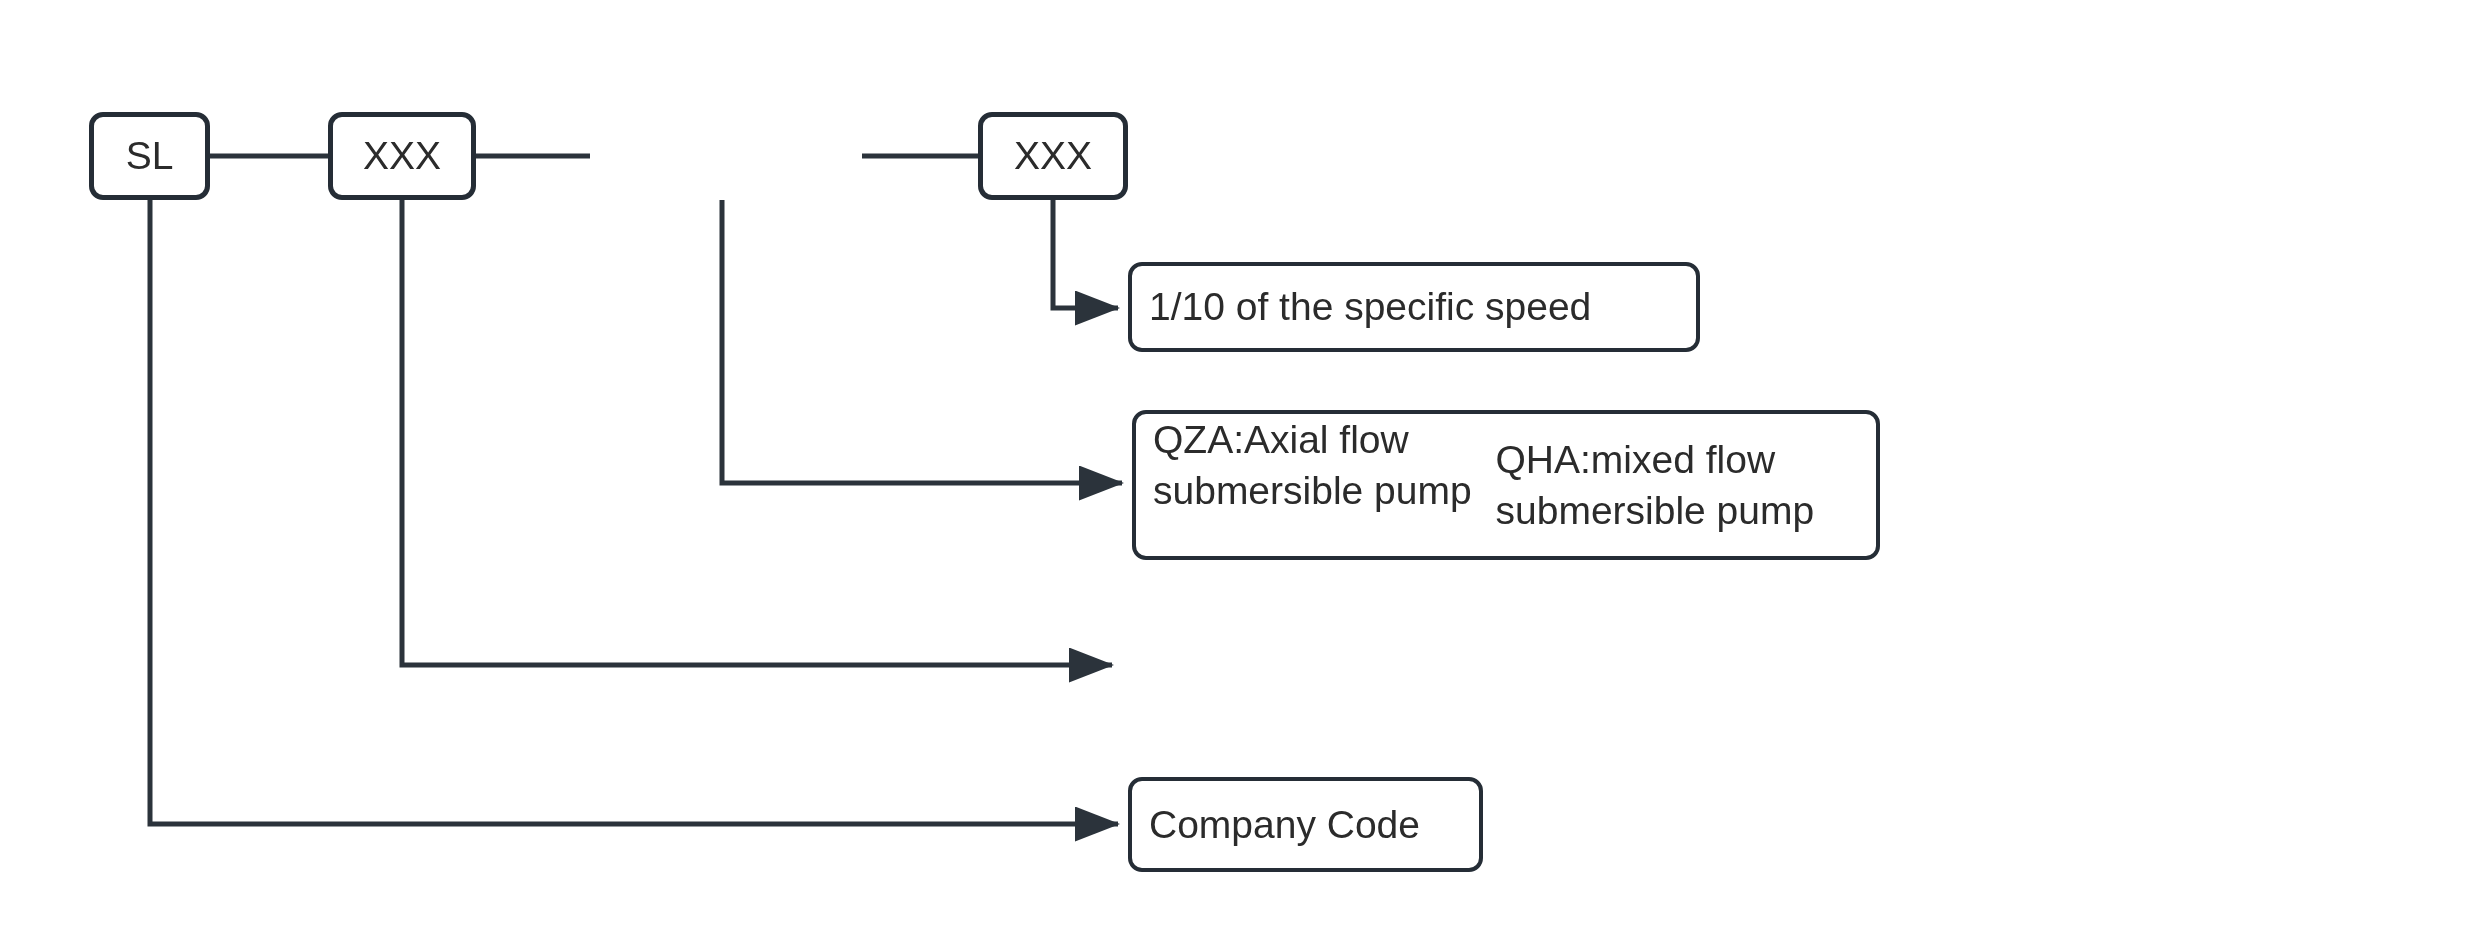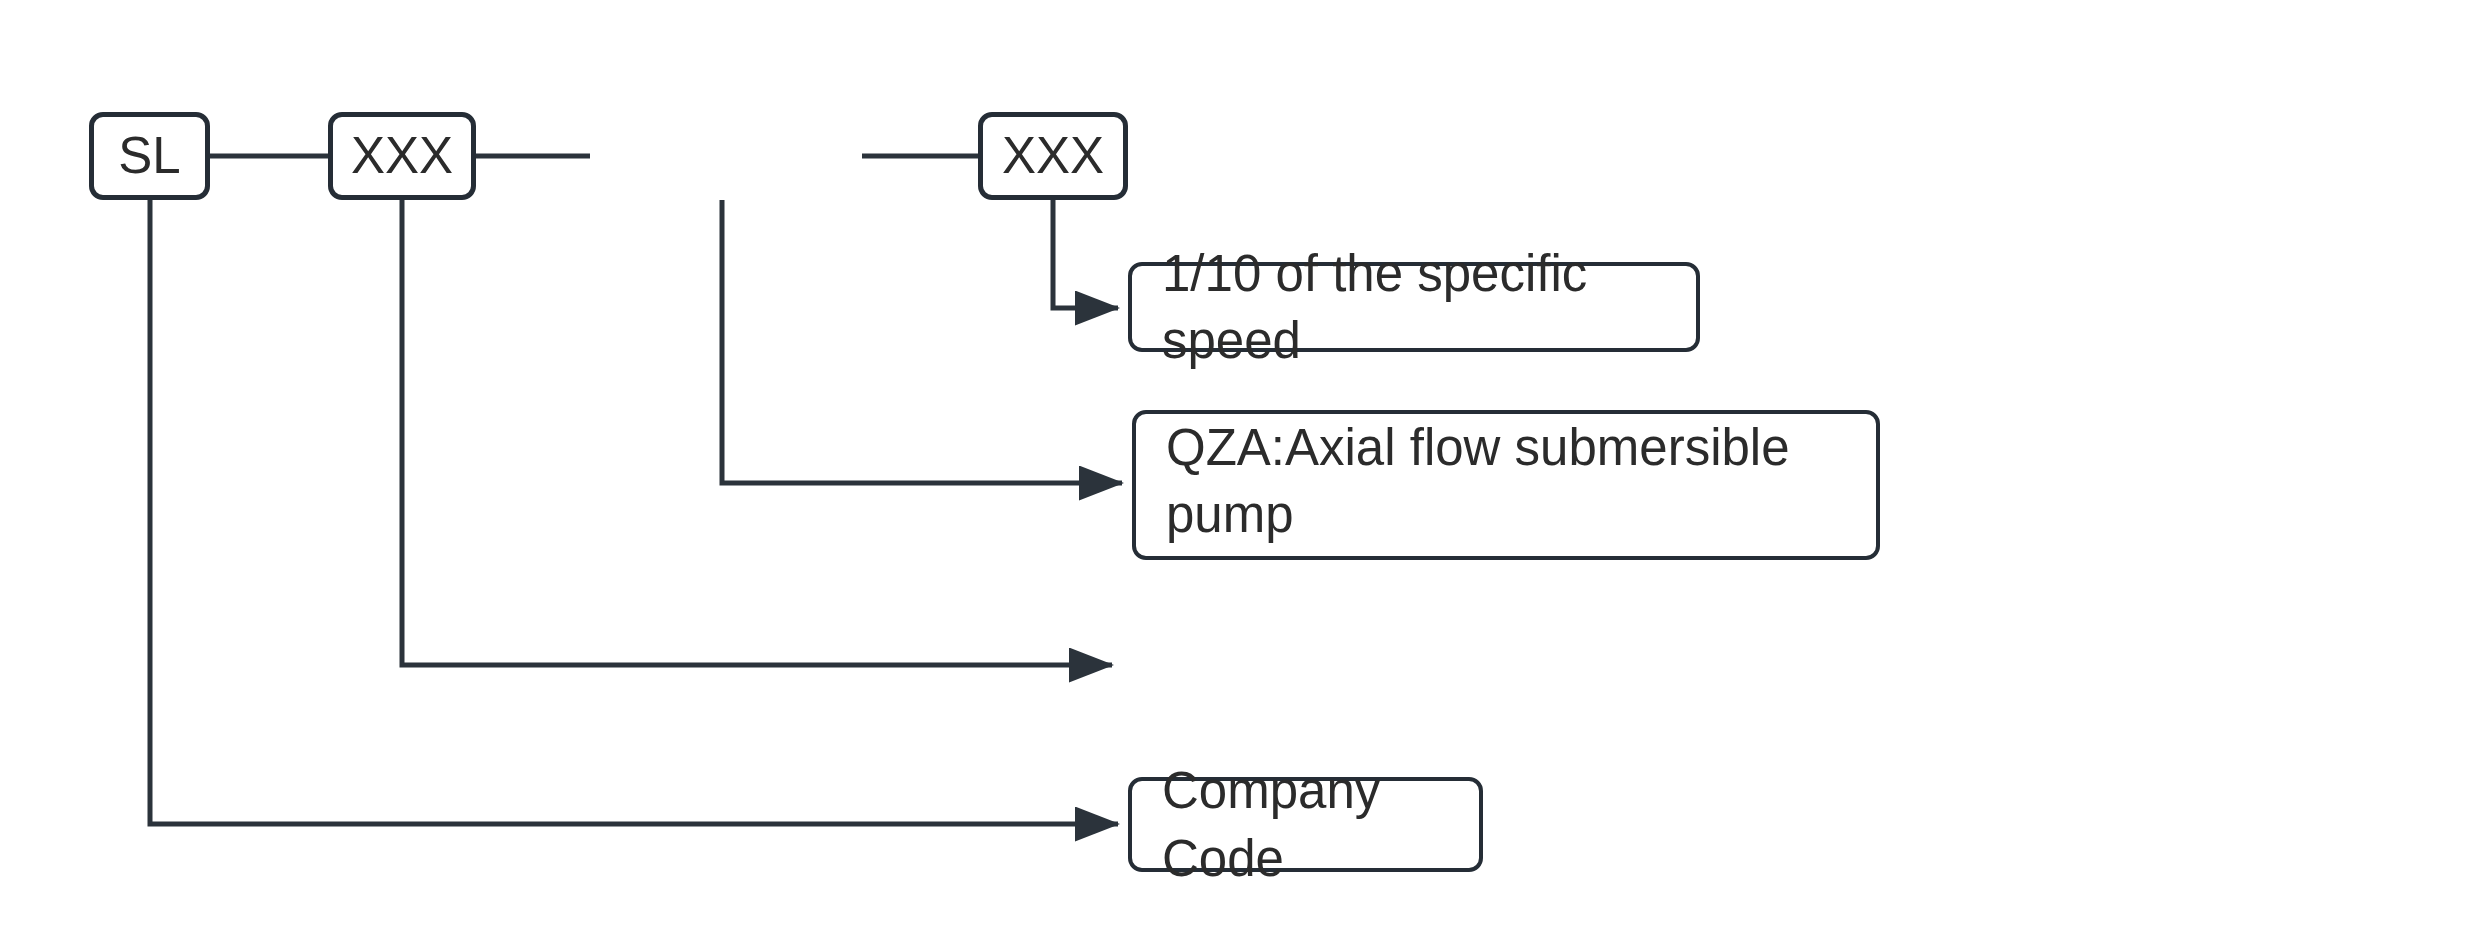--- a/index.html
+++ b/index.html
@@ -28,33 +28,33 @@
   }
   .node {
     position: absolute;
     box-sizing: border-box;
     background: #ffffff;
     border: 4px solid #252d36;
     border-radius: 14px;
     display: flex;
     align-items: center;
     color: #2b2b2b;
-    font-size: 51px;
+    font-size: 39px;
     line-height: 1.32;
     white-space: pre-line;
     z-index: 2;
   }
   .node.code {
     justify-content: center;
     text-align: center;
     border-width: 5px;
   }
   .node.callout {
     justify-content: flex-start;
-    padding-left: 30px;
+    padding-left: 17px;
     padding-right: 24px;
     text-align: left;
   }
   .node.multiline {
     flex-direction: row;
     justify-content: center;
     align-items: flex-start;
   }
   .node .line {
     display: block;
@@ -100,20 +100,21 @@
   <div class="node code" style="left:978px; top:112px; width:150px; height:88px;">
     <span>XXX</span>
   </div>
 
   <div class="node callout" style="left:1128px; top:262px; width:572px; height:90px;">
     <span class="line">1/10 of the specific speed</span>
   </div>
 
   <div class="node callout multiline" style="left:1132px; top:410px; width:748px; height:150px;">
     <span class="line">QZA:Axial flow submersible pump</span>
+    <span class="line">QHA:mixed flow submersible pump</span>
   </div>
 
 
   <div class="node callout" style="left:1128px; top:777px; width:355px; height:95px;">
     <span class="line">Company Code</span>
   </div>
 
 </div>
 
 </body></html>

